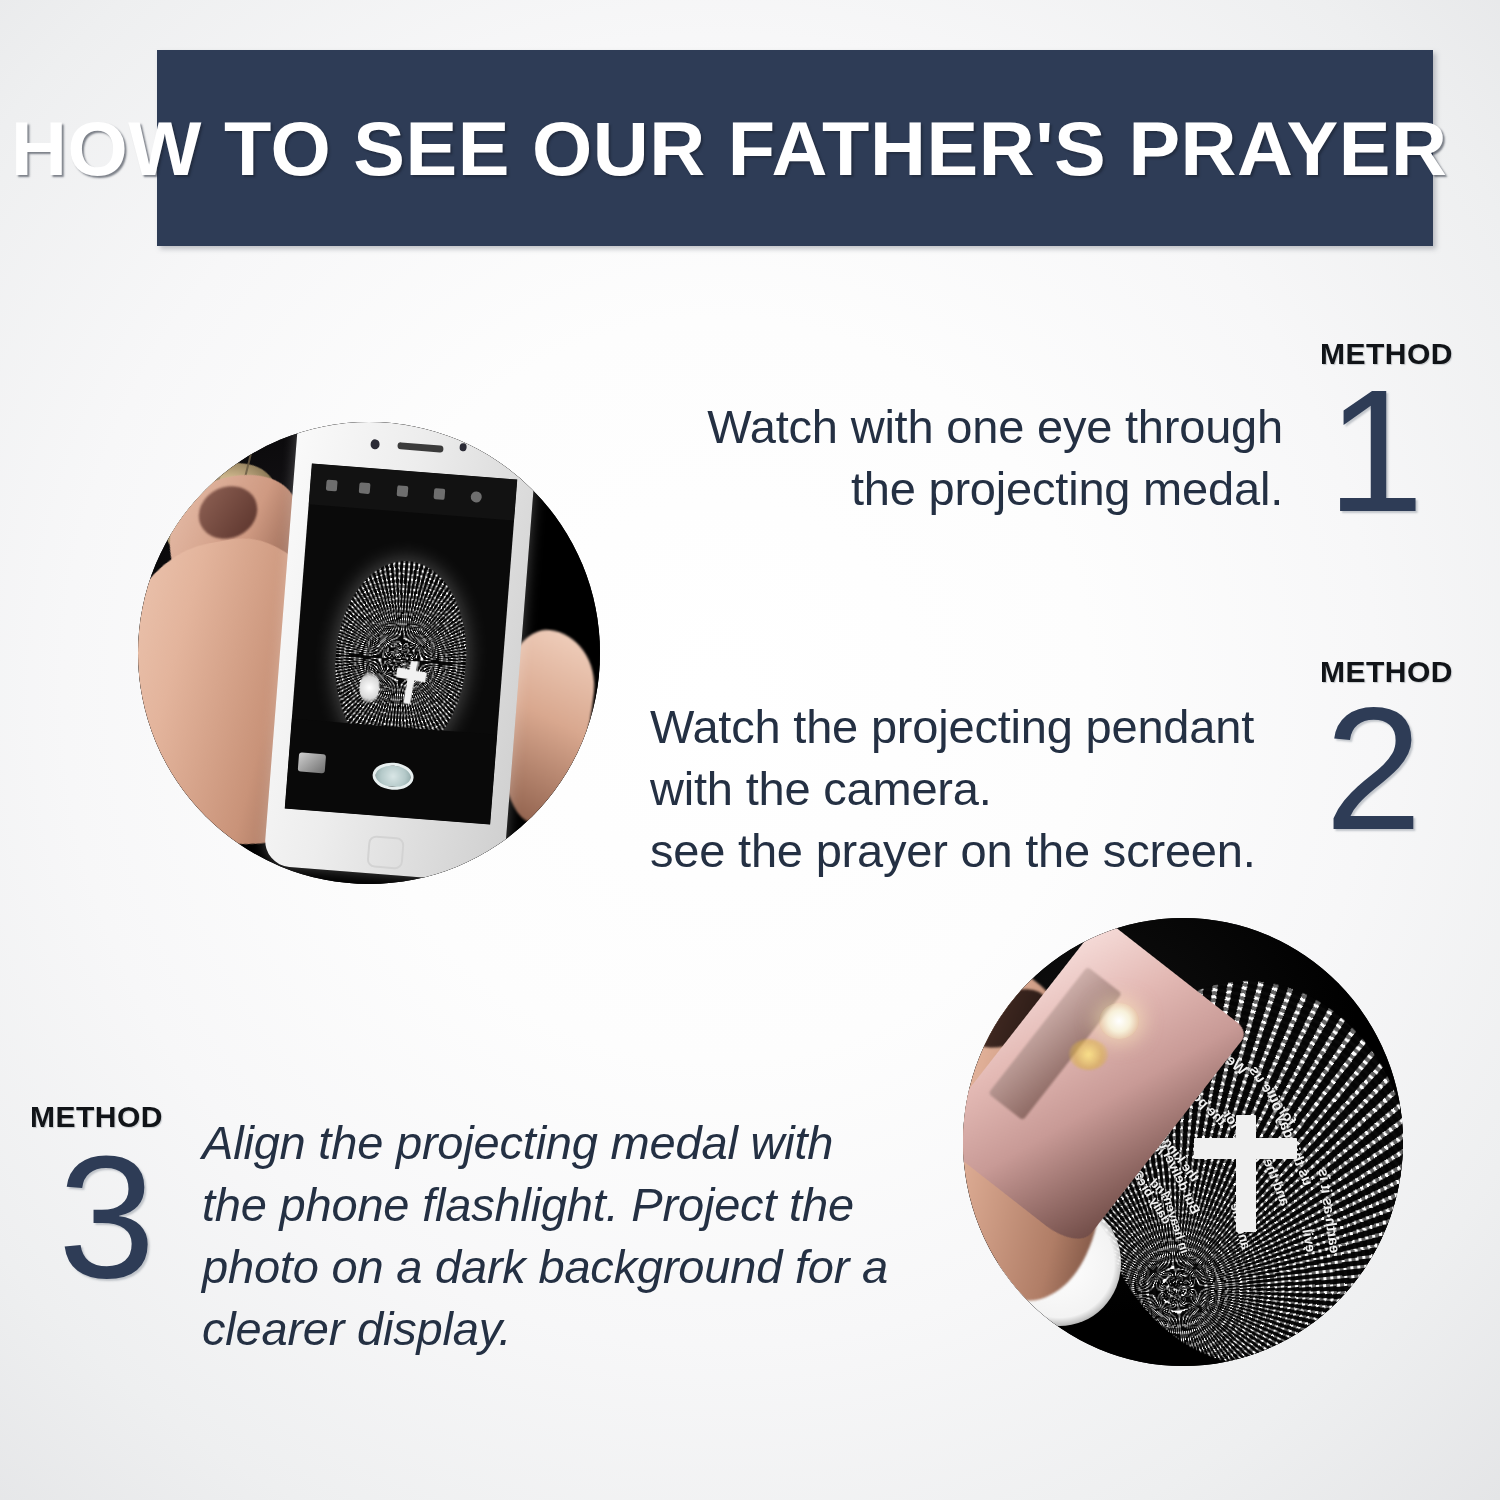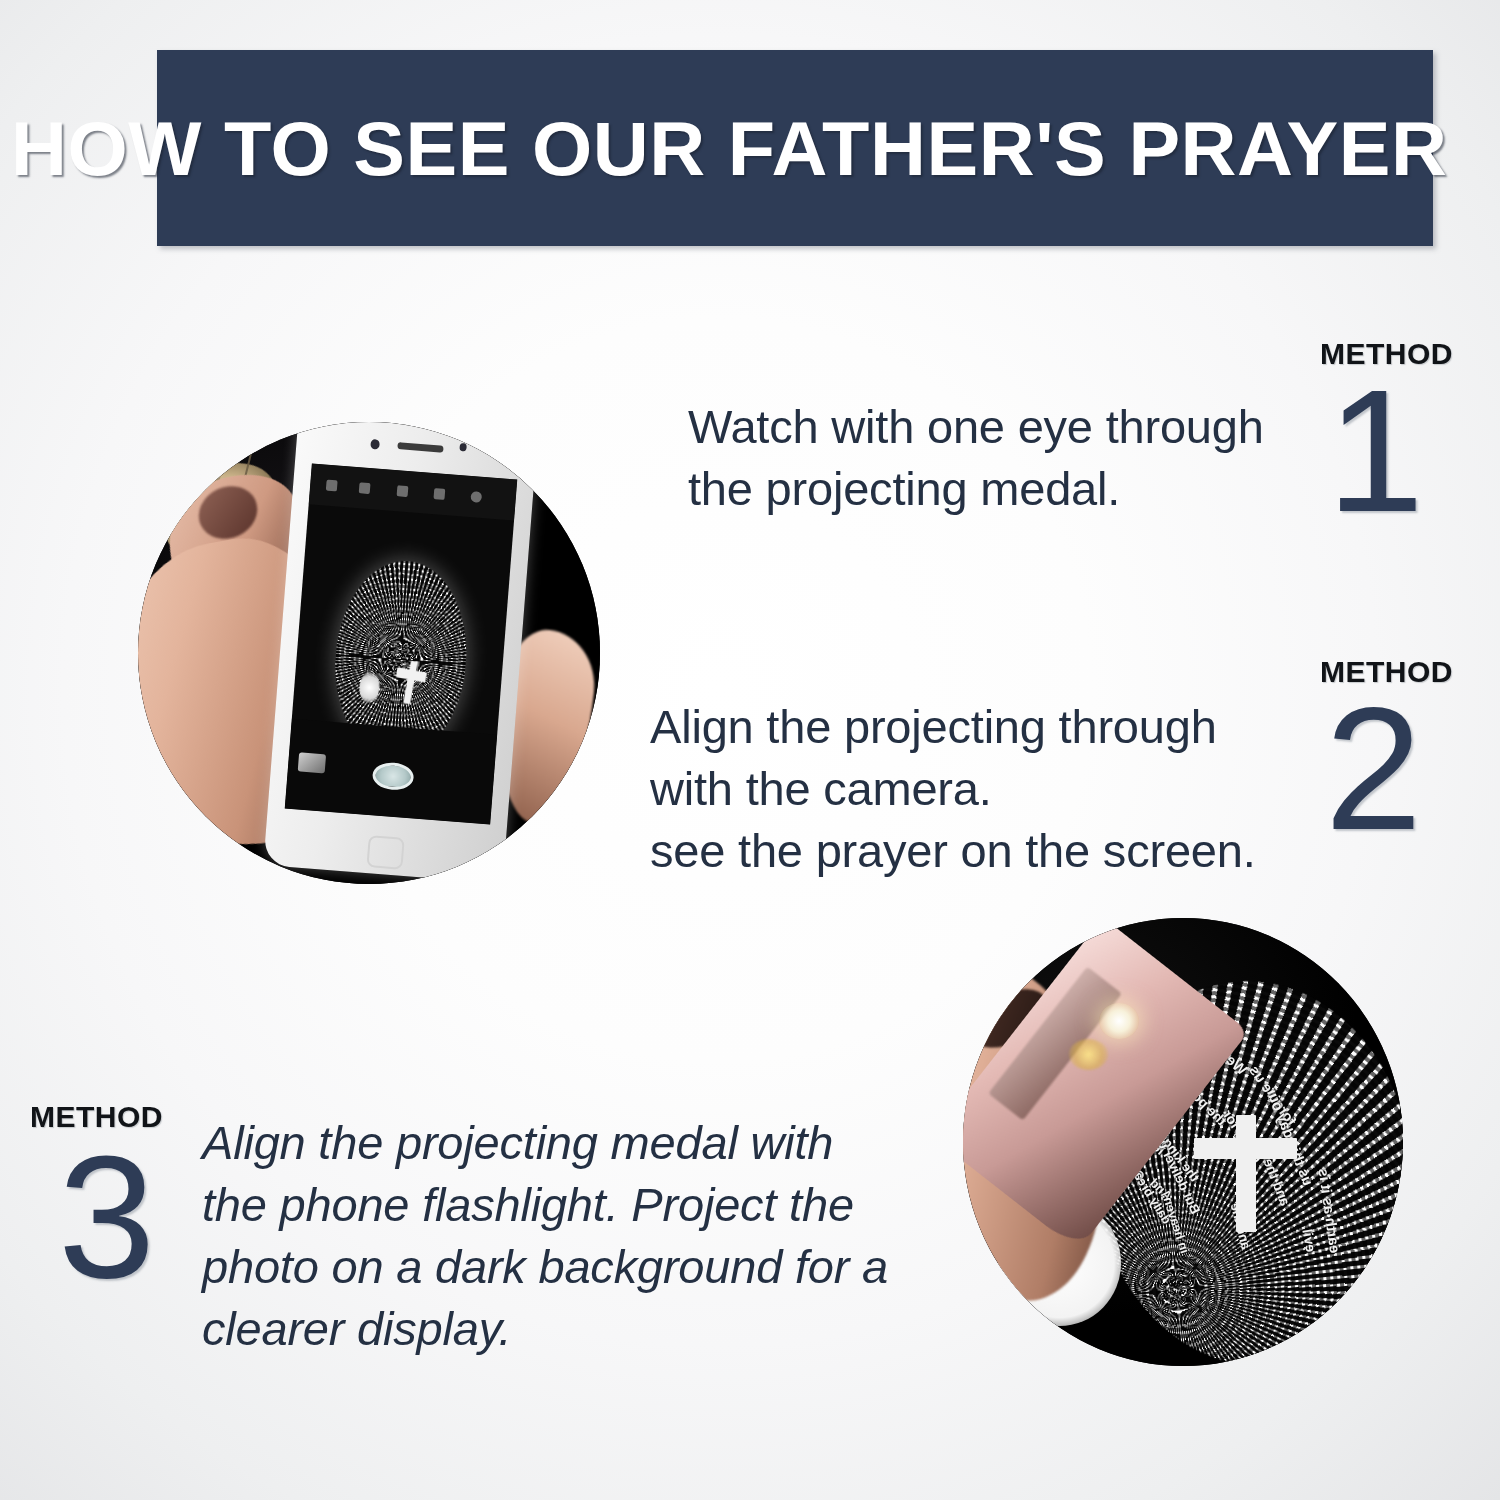--- a/index.html
+++ b/index.html
@@ -75,21 +75,21 @@
     color: #243043;
     font-size: 47px;
     line-height: 1.32;
     letter-spacing: -0.2px;
     white-space: pre-line;
   }
 
   
   #m1-label { right: 47px; top: 337px; }
   #m1-number { right: 76px; top: 372px; }
-  #m1-text   { left: 688px; top: 396px; width: 660px; }
+  #m1-text   { left: 623px; top: 396px; width: 660px; text-align: right; }
 
   
   #m2-label { right: 47px; top: 655px; }
   #m2-number { right: 78px; top: 690px; }
   #m2-text   { left: 650px; top: 696px; width: 680px; }
 
   
   #m3-label { left: 30px; top: 1100px; }
   #m3-number { left: 58px; top: 1138px; }
   #m3-text   { left: 202px; top: 1112px; width: 760px; font-style: italic; }
@@ -470,21 +470,21 @@
           <div class="p1-gallery"></div>
           <div class="p1-shutter"></div>
         </div>
       </div>
     </div>
   </div>
 </div>
 
 <div class="method-label" id="m2-label">METHOD</div>
 <div class="method-number" id="m2-number">2</div>
-<div class="step-text" id="m2-text">Align the projecting through
+<div class="step-text" id="m2-text">Watch the projecting pendant
 with the camera.
 see the prayer on the screen.</div>
 
 <div class="method-label" id="m3-label">METHOD</div>
 <div class="method-number" id="m3-number">3</div>
 <div class="step-text" id="m3-text">Align the projecting medal with
 the phone flashlight. Project the
 photo on a dark background for a
 clearer display.</div>
 

